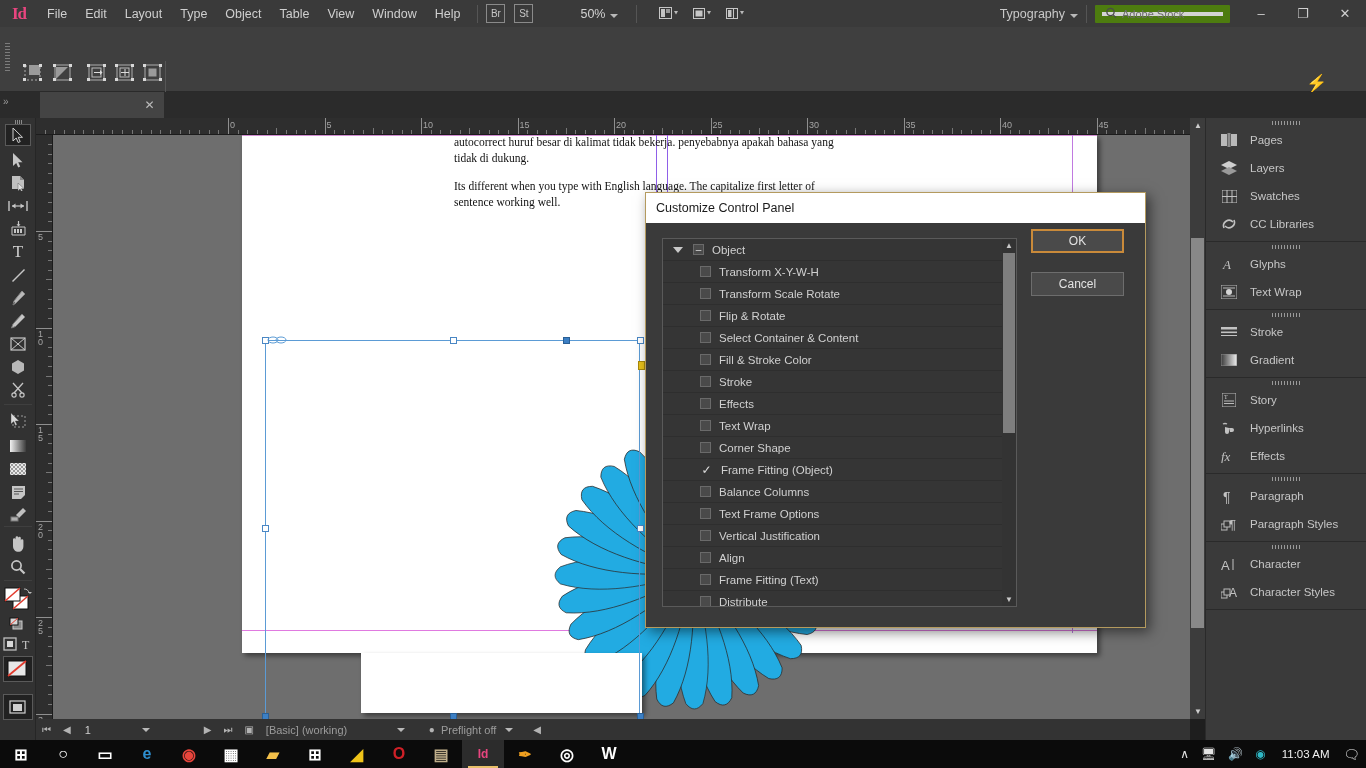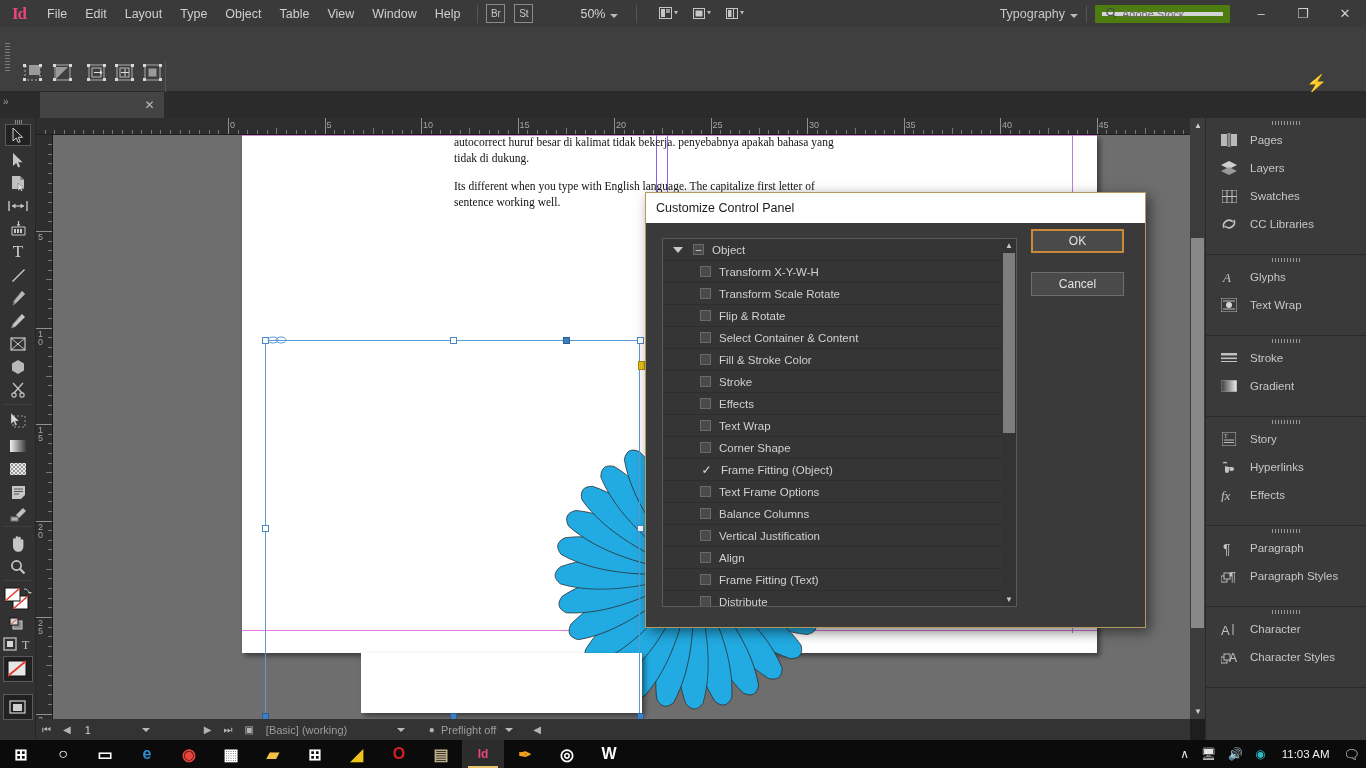--- a/index.html
+++ b/index.html
@@ -106,21 +106,21 @@
   
   #statusbar { position:absolute; left:36px; top:719px; width:1154px; height:21px;
     background:#333; display:flex; align-items:center; }
   #statusbar .sicon { color:#b3b3b3; font-size:10px; padding:0 6px; }
   #pagenum { color:#cfcfcf; font-size:11px; width:60px; padding-left:8px; }
   #masterpage, #preflight { color:#9c9c9c; font-size:11px; }
 
   
   #dock { position:absolute; left:1205px; top:118px; width:161px; height:622px;
     background:#3a3a3a; border-left:1px solid #2a2a2a; }
-  .dgroup { border-bottom:1px solid #2a2a2a; padding-bottom:16px; }
+  .dgroup { border-bottom:1px solid #2a2a2a; padding-bottom:3px; }
   .dgrip { height:8px; background:#3a3a3a; position:relative; }
   .dgrip:after { content:""; position:absolute; left:50%; top:3px; margin-left:-14px;
     width:28px; height:4px;
     background:repeating-linear-gradient(90deg,#9a9a9a 0 1px,transparent 1px 3px); }
   .ditem { height:28px; display:flex; align-items:center; padding-left:12px; }
   .ditem .dico { width:22px; height:18px; display:flex; align-items:center;
     justify-content:center; color:#c2c2c2; font-size:13px; }
   .ditem .dlbl { color:#c6c6c6; font-size:11.5px; margin-left:10px; }
 
   
@@ -1010,26 +1010,26 @@
           <span class="ltxt">Corner Shape</span>
         </div>
         <div class="lrow">
           <span class="ind"></span>
           <span class="check">✓</span>
           <span class="ltxt">Frame Fitting (Object)</span>
         </div>
         <div class="lrow">
           <span class="ind"></span>
           <span class="lcbx"></span>
+          <span class="ltxt">Balance Columns</span>
+        </div>
+        <div class="lrow">
+          <span class="ind"></span>
+          <span class="lcbx"></span>
           <span class="ltxt">Text Frame Options</span>
-        </div>
-        <div class="lrow">
-          <span class="ind"></span>
-          <span class="lcbx"></span>
-          <span class="ltxt">Balance Columns</span>
         </div>
         <div class="lrow">
           <span class="ind"></span>
           <span class="lcbx"></span>
           <span class="ltxt">Vertical Justification</span>
         </div>
         <div class="lrow">
           <span class="ind"></span>
           <span class="lcbx"></span>
           <span class="ltxt">Align</span>

